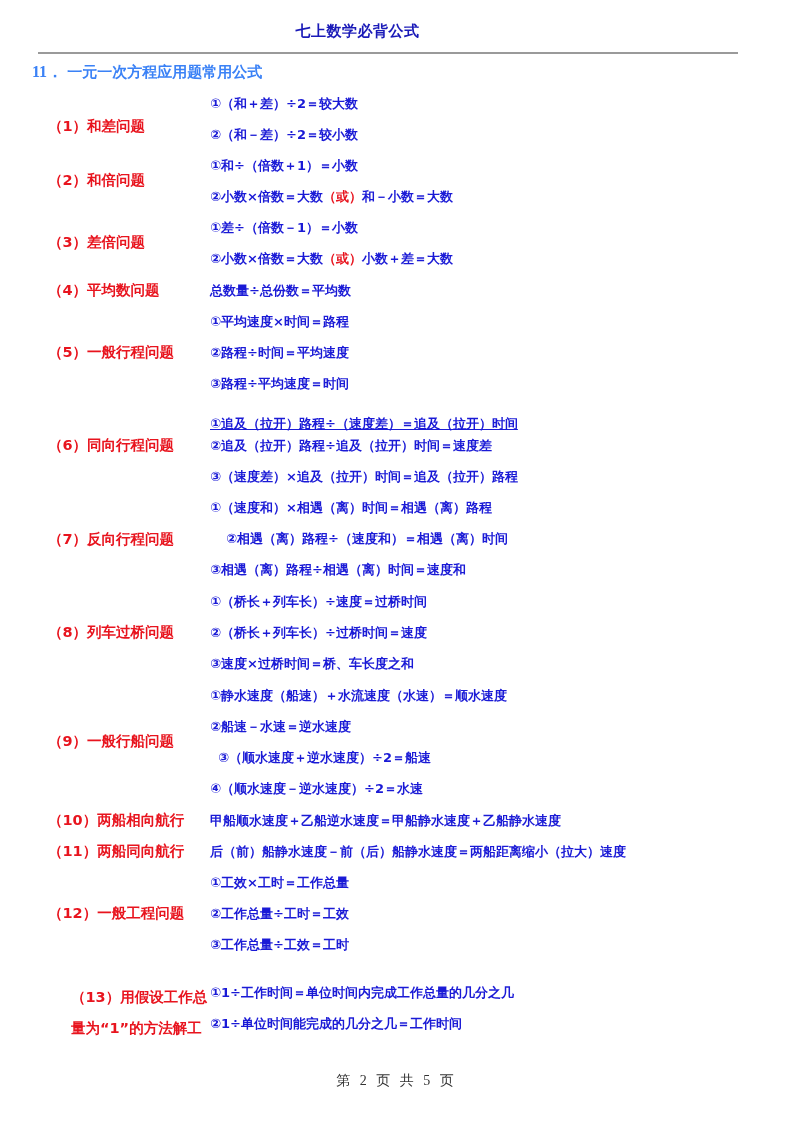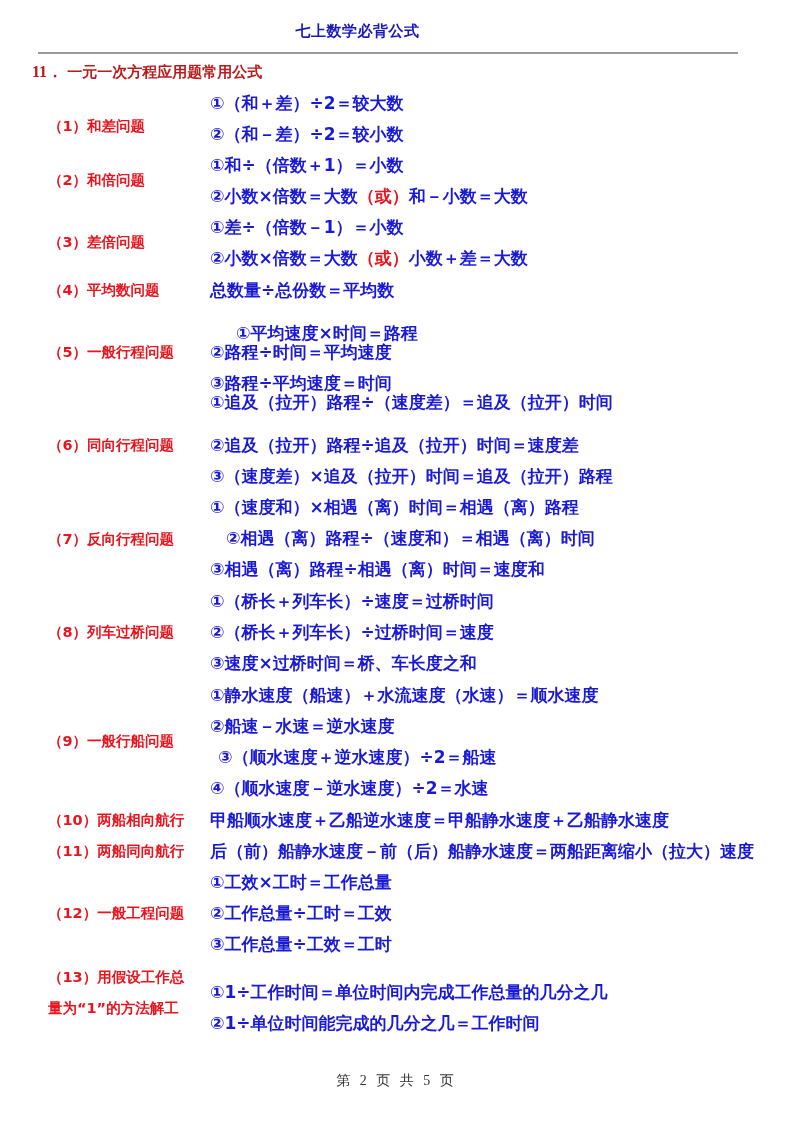--- a/index.html
+++ b/index.html
@@ -30,21 +30,21 @@
       top: 52px;
       left: 38px;
       width: 700px;
       height: 0;
       border-top: 2px solid #9a9a9a;
     }
     .section-title {
       position: absolute;
       top: 62px;
       left: 32px;
-      color: #b91c1c;
+      color: #3b82f6;
       font-size: 15px;
       font-weight: bold;
     }
     .section-title .num {
       font-family: "Liberation Serif", "DejaVu Serif", serif;
       font-size: 16px;
       margin-right: 4px;
     }
     .rows {
       position: absolute;
@@ -62,21 +62,21 @@
       left: 48px;
       color: #e8141e;
       font-size: 14.5px;
       font-weight: bold;
       white-space: nowrap;
     }
     .formula {
       position: absolute;
       left: 210px;
       color: #1a1ad6;
-      font-size: 17px;
+      font-size: 13px;
       font-weight: bold;
       white-space: nowrap;
       height: 31px;
       line-height: 31px;
     }
     .formula .or {
       color: #e8141e;
     }
     .label-multi {
       position: absolute;
@@ -135,28 +135,28 @@
     </div>
   </div>
 
   <div class="group">
     <div class="group-label" style="top:281px;">（4）平均数问题</div>
     <div class="formula" style="top:275px;">总数量÷总份数＝平均数</div>
   </div>
 
   <div class="group">
     <div class="group-label" style="top:343px;">（5）一般行程问题</div>
-    <div class="formula" style="top:318px;margin-left:26px;">①平均速度×时间＝路程</div>
+    <div class="formula" style="top:306px;">①平均速度×时间＝路程</div>
     <div class="formula" style="top:337px;">②路程÷时间＝平均速度</div>
     <div class="formula" style="top:368px;">③路程÷平均速度＝时间</div>
   </div>
 
   <div class="group">
     <div class="group-label" style="top:436px;">（6）同向行程问题</div>
-    <div class="formula" style="top:387px;">①追及（拉开）路程÷（速度差）＝追及（拉开）时间</div>
+    <div class="formula" style="top:408px;text-decoration:underline;">①追及（拉开）路程÷（速度差）＝追及（拉开）时间</div>
     <div class="formula" style="top:430px;">②追及（拉开）路程÷追及（拉开）时间＝速度差</div>
     <div class="formula" style="top:461px;">③（速度差）×追及（拉开）时间＝追及（拉开）路程</div>
   </div>
 
   <div class="group">
     <div class="group-label" style="top:530px;">（7）反向行程问题</div>
     <div class="formula" style="top:492px;">①（速度和）×相遇（离）时间＝相遇（离）路程</div>
     <div class="formula" style="top:523px;margin-left:16px;">②相遇（离）路程÷（速度和）＝相遇（离）时间</div>
     <div class="formula" style="top:554px;">③相遇（离）路程÷相遇（离）时间＝速度和</div>
   </div>
@@ -187,21 +187,21 @@
   </div>
 
   <div class="group">
     <div class="group-label" style="top:904px;">（12）一般工程问题</div>
     <div class="formula" style="top:867px;">①工效×工时＝工作总量</div>
     <div class="formula" style="top:898px;">②工作总量÷工时＝工效</div>
     <div class="formula" style="top:929px;">③工作总量÷工效＝工时</div>
   </div>
 
   <div class="group">
-    <div class="label-multi" style="top:962px;">
+    <div class="label-multi" style="top:982px;margin-left:23px;">
       <div>（13）用假设工作总</div>
       <div>量为“1”的方法解工</div>
     </div>
     <div class="formula" style="top:977px;">①1÷工作时间＝单位时间内完成工作总量的几分之几</div>
     <div class="formula" style="top:1008px;">②1÷单位时间能完成的几分之几＝工作时间</div>
   </div>
 
 </div>
 
 <div class="footer">第 2 页 共 5 页</div>

